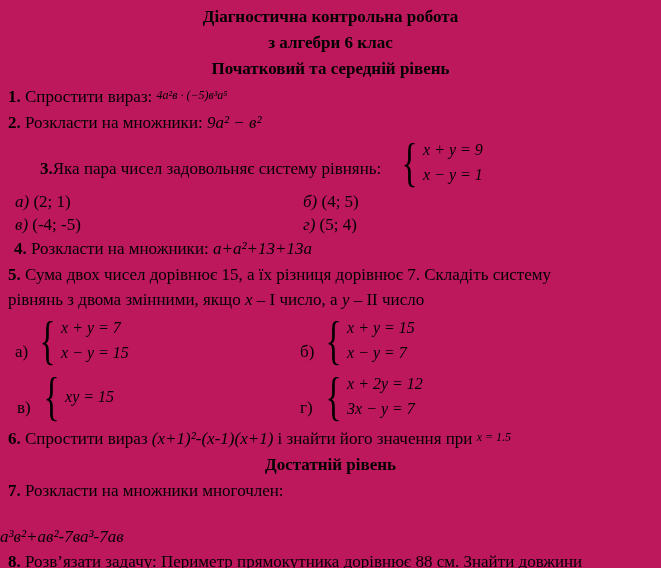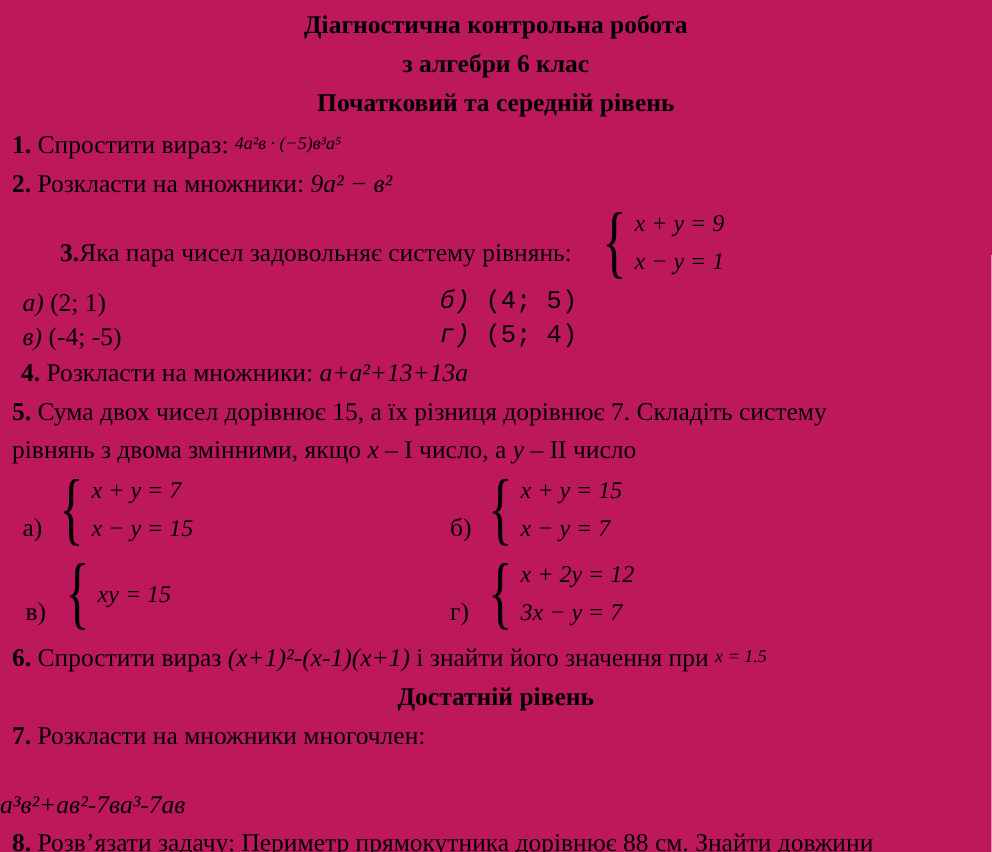--- a/index.html
+++ b/index.html
@@ -27,21 +27,21 @@
   
   .system { display: flex; align-items: center; }
   .brace {
     font-size: 48px; line-height: 50px; font-weight: 400;
     transform: scale(0.7, 1.12); transform-origin: center;
   }
   .eqs .eq { font-style: italic; font-size: 16px; line-height: 25px; padding-left: 2px; white-space: pre; }
   
   .opt-row { position: relative; height: 23px; line-height: 23px; }
   .col-l { position: absolute; left: 15px; }
-  .col-r { position: absolute; left: 293px; font-family: Liberation Mono, monospace; }
+  .col-r { position: absolute; left: 303px; }
   .opt-letter { font-style: italic; }
   .q4-line { padding-left: 6px; }
   
   .sys-row { position: relative; height: 56px; }
   .sys-label { position: absolute; }
   .lab-a { left: 15px; top: 30px; }
   .lab-b { left: 300px; top: 30px; }
   .lab-v { left: 17px; top: 30px; }
   .lab-g { left: 300px; top: 30px; }
   .sys-pos { position: absolute; }

